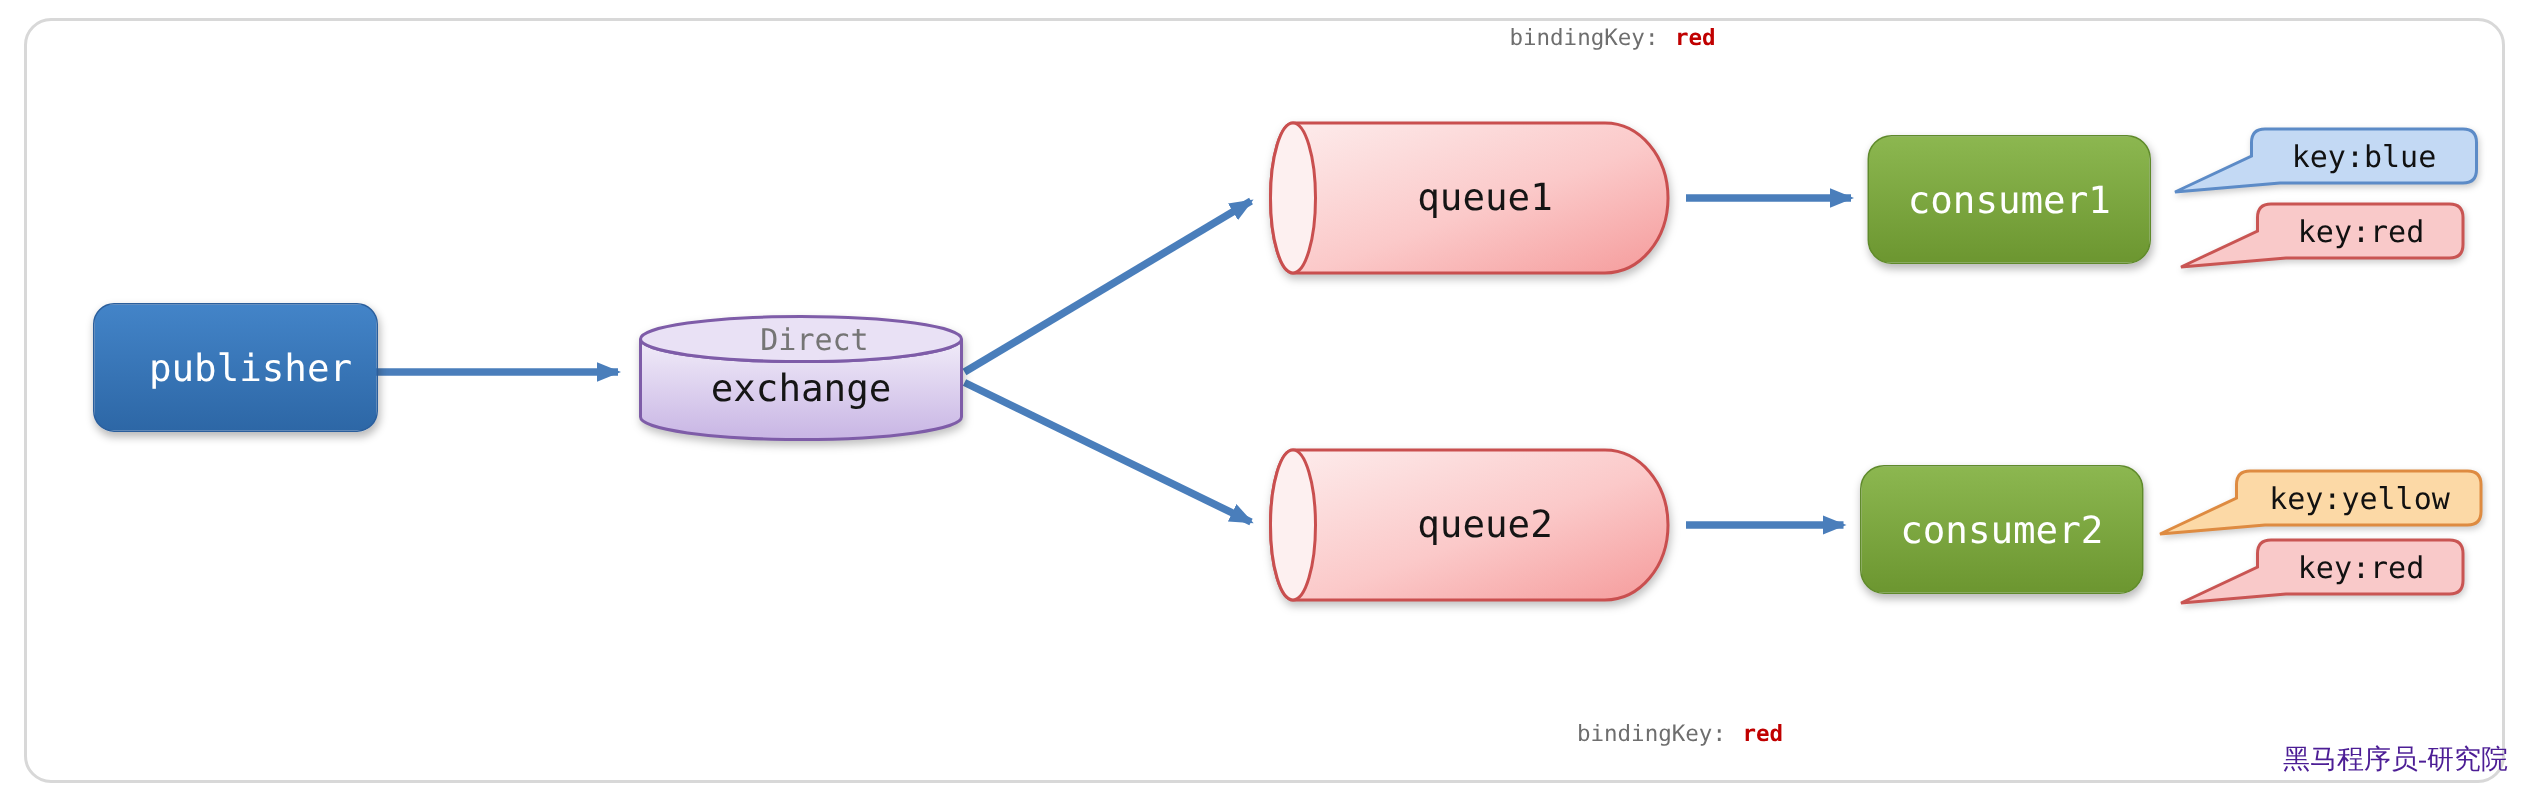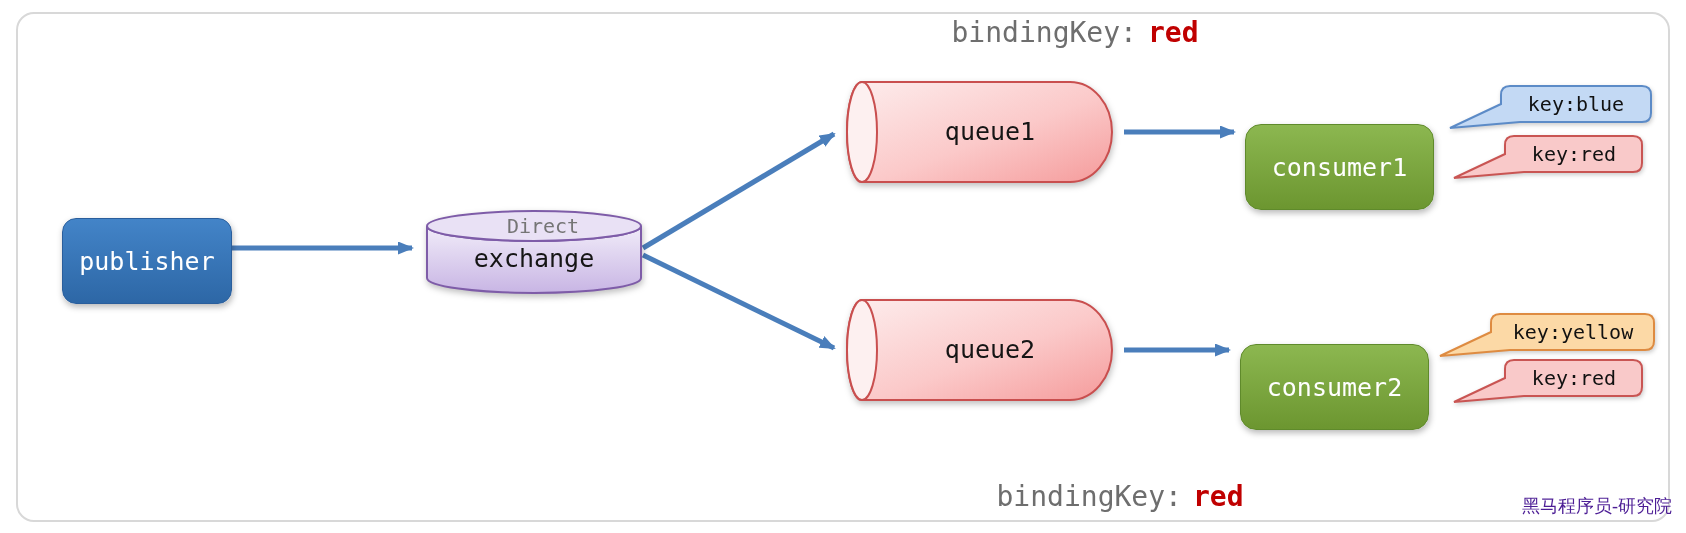--- a/index.html
+++ b/index.html
@@ -4,43 +4,43 @@
 <style>
   html,body{margin:0;padding:0;background:#ffffff;}
   .canvas{position:relative;width:1686px;height:533px;background:#ffffff;overflow:hidden;
           font-family:"DejaVu Sans Mono","Liberation Mono",monospace;}
   .frame{position:absolute;left:16px;top:12px;width:1650px;height:506px;
          border:2px solid #d8d8d8;border-radius:18px;background:#ffffff;}
   .arrows{position:absolute;left:0;top:0;width:1686px;height:533px;pointer-events:none;}
 
   .node{position:absolute;display:flex;align-items:center;justify-content:center;
         color:#ffffff;font-size:25px;box-shadow:1px 3px 6px rgba(0,0,0,.28);}
-  .publisher{left:62px;top:218px;width:168px;height:84px;border-radius:14px;
+  .publisher{left:62px;top:202px;width:168px;height:84px;border-radius:14px;
              background:linear-gradient(180deg,#4384c8 0%,#2d67a6 100%);
-             border:1.5px solid #2a5e9c;}
+             border:1.5px solid #2a5e9c;padding-left:20px;}
   .consumer{width:187px;height:84px;border-radius:16px;
             background:linear-gradient(180deg,#8cb750 0%,#6c9630 100%);
-            border:1.5px solid #5f8a2b;margin-top:34px;}
+            border:1.5px solid #5f8a2b;}
   .consumer1{left:1245px;top:90px;}
   .consumer2{left:1240px;top:310px;text-align:right;}
 
   .cyl{position:absolute;filter:drop-shadow(1px 3px 3px rgba(0,0,0,.25));}
   .exchange{left:425px;top:209px;}
   .queue1{left:845px;top:79px;}
   .queue2{left:845px;top:297px;}
 
   .callout{position:absolute;filter:drop-shadow(1px 2px 2px rgba(0,0,0,.2));}
   .co-blue  {left:1448px;top:84px;}
   .co-red1  {left:1452px;top:134px;}
   .co-yellow{left:1438px;top:312px;}
   .co-red2  {left:1452px;top:358px;}
   .callout text{font-family:"DejaVu Sans Mono","Liberation Mono",monospace;
                 font-size:20px;fill:#111111;}
 
-  .bk-label{position:absolute;font-size:28px;white-space:nowrap;transform:translateX(-50%);}
+  .bk-label{position:absolute;font-size:15px;white-space:nowrap;transform:translateX(-50%);}
   .bk-prefix{color:#6e6e6e;margin-right:11px;}
   .bk-value{color:#c00000;font-weight:bold;}
   .bk1{left:1075px;top:16px;}
   .bk2{left:962px;top:42px;}
   .bk3{left:986px;top:448px;}
   .bk4{left:1120px;top:480px;}
 
   .watermark{position:absolute;left:1522px;top:494px;font-size:18px;color:#4c1d95;
              font-family:"Liberation Serif","DejaVu Serif",serif;white-space:nowrap;}
 

